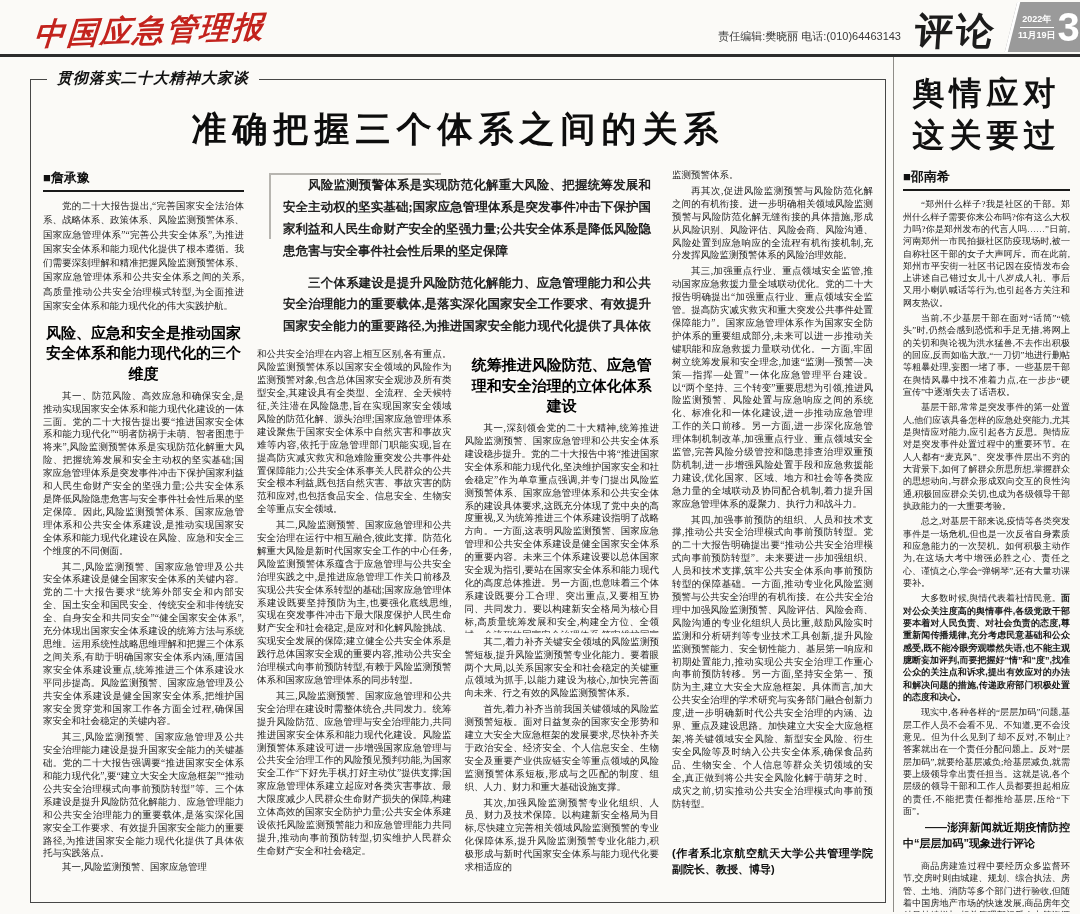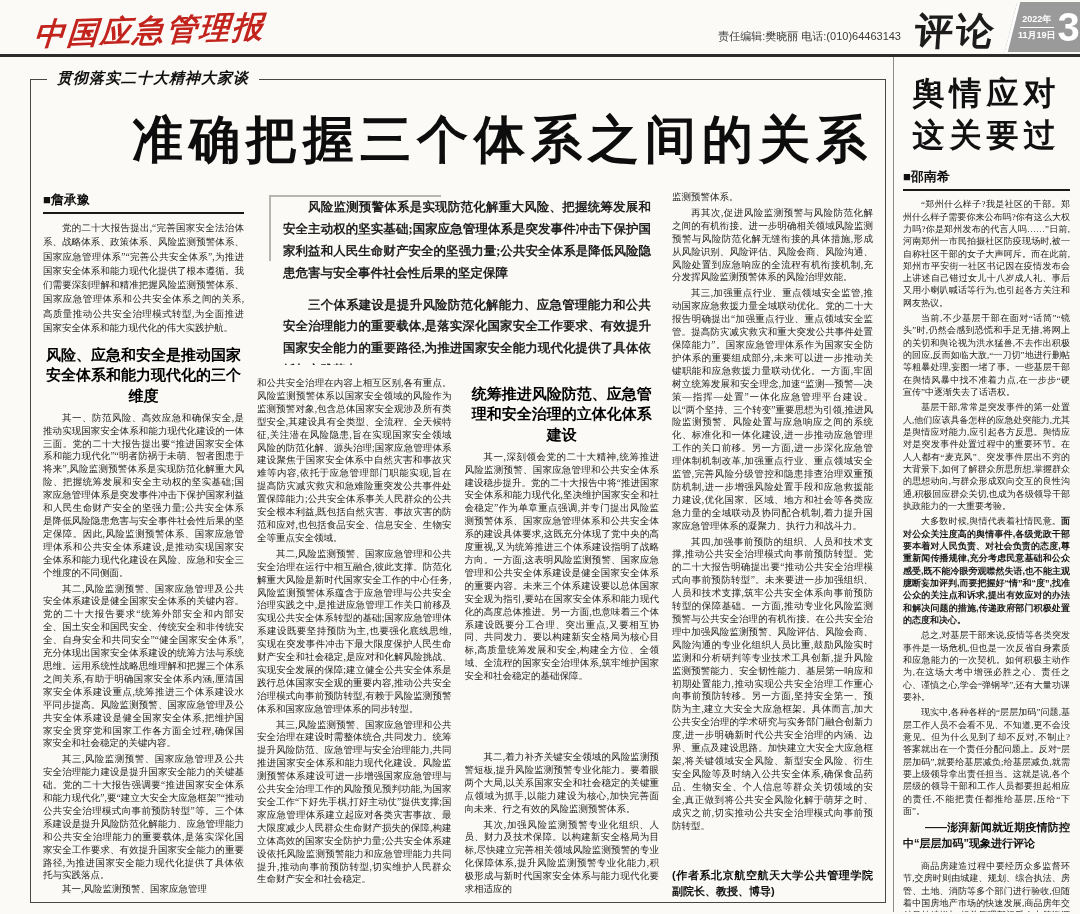--- a/index.html
+++ b/index.html
@@ -19,21 +19,21 @@
   .d-sep{display:block;width:34px;height:1px;background:#fff;margin:1px 0;}
   .pnum{font-size:40px;font-weight:bold;color:#fff;line-height:1;margin-left:2px;}
 
   .rule{height:3px;background:#2c2c2c;}
 
   
   .content{display:flex;height:855px;box-sizing:border-box;padding:0 8px 0 30px;}
   .main{width:856px;flex:0 0 856px;box-sizing:border-box;}
   .abox{position:relative;margin-top:22px;height:824px;border:1.5px solid #474747;box-sizing:border-box;padding:10px 12px 8px;background:#fbfaf7;}
   .kicker{position:absolute;top:-11px;left:16px;background:#fbfaf7;padding:0 10px;font-size:15px;font-weight:bold;font-style:italic;color:#111;letter-spacing:1px;}
-  h1{margin:16px 0 16px;text-align:right;font-size:51px;font-weight:900;letter-spacing:6px;color:#0d0d0d;font-family:"Liberation Sans","DejaVu Sans",sans-serif;}
+  h1{margin:16px 0 16px;text-align:center;font-size:35px;font-weight:900;letter-spacing:6px;color:#0d0d0d;font-family:"Liberation Sans","DejaVu Sans",sans-serif;}
   .abody{display:flex;gap:13px;height:708px;overflow:hidden;}
   .col{flex:1;min-width:0;display:flex;flex-direction:column;overflow:hidden;}
   .col>*{flex:0 0 auto;}
   .mid{flex:2;min-width:0;display:flex;flex-direction:column;overflow:hidden;}
   .midcols{display:flex;gap:13px;flex:1 1 auto;min-height:0;overflow:hidden;}
   .midcols .col{height:100%;}
 
   
   .p{font-family:"Liberation Serif","DejaVu Serif",serif;font-size:9.5px;line-height:1.36;color:#1c1c1c;text-align:justify;text-indent:2em;margin:0 0 3px;}
   .noind{text-indent:0;}
@@ -112,20 +112,21 @@
             <div class="midcols">
               <div class="col c2">
                 <p class="p noind">和公共安全治理在内容上相互区别,各有重点。风险监测预警体系以国家安全领域的风险作为监测预警对象,包含总体国家安全观涉及所有类型安全,其建设具有全类型、全流程、全天候特征,关注潜在风险隐患,旨在实现国家安全领域风险的防范化解、源头治理;国家应急管理体系建设聚焦于国家安全体系中自然灾害和事故灾难等内容,依托于应急管理部门职能实现,旨在提高防灾减灾救灾和急难险重突发公共事件处置保障能力;公共安全体系事关人民群众的公共安全根本利益,既包括自然灾害、事故灾害的防范和应对,也包括食品安全、信息安全、生物安全等重点安全领域。</p>
                 <p class="p">其二,风险监测预警、国家应急管理和公共安全治理在运行中相互融合,彼此支撑。防范化解重大风险是新时代国家安全工作的中心任务,风险监测预警体系蕴含于应急管理与公共安全治理实践之中,是推进应急管理工作关口前移及实现公共安全体系转型的基础;国家应急管理体系建设既要坚持预防为主,也要强化底线思维,实现在突发事件冲击下最大限度保护人民生命财产安全和社会稳定,是应对和化解风险挑战、实现安全发展的保障;建立健全公共安全体系是践行总体国家安全观的重要内容,推动公共安全治理模式向事前预防转型,有赖于风险监测预警体系和国家应急管理体系的同步转型。</p>
                 <p class="p clip">其三,风险监测预警、国家应急管理和公共安全治理在建设时需整体统合,共同发力。统筹提升风险防范、应急管理与安全治理能力,共同推进国家安全体系和能力现代化建设。风险监测预警体系建设可进一步增强国家应急管理与公共安全治理工作的风险预见预判功能,为国家安全工作“下好先手棋,打好主动仗”提供支撑;国家应急管理体系建立起应对各类灾害事故、最大限度减少人民群众生命财产损失的保障,构建立体高效的国家安全防护力量;公共安全体系建设依托风险监测预警能力和应急管理能力共同提升,推动向事前预防转型,切实维护人民群众生命财产安全和社会稳定。</p>
               </div>
               <div class="col c3">
                 <div class="subhead">统筹推进风险防范、应急管理和安全治理的立体化体系建设</div>
                 <p class="p clip">其一,深刻领会党的二十大精神,统筹推进风险监测预警、国家应急管理和公共安全体系建设稳步提升。党的二十大报告中将“推进国家安全体系和能力现代化,坚决维护国家安全和社会稳定”作为单章重点强调,并专门提出风险监测预警体系、国家应急管理体系和公共安全体系的建设具体要求,这既充分体现了党中央的高度重视,又为统筹推进三个体系建设指明了战略方向。一方面,这表明风险监测预警、国家应急管理和公共安全体系建设是健全国家安全体系的重要内容。未来三个体系建设要以总体国家安全观为指引,要站在国家安全体系和能力现代化的高度总体推进。另一方面,也意味着三个体系建设既要分工合理、突出重点,又要相互协同、共同发力。要以构建新安全格局为核心目标,高质量统筹发展和安全,构建全方位、全领域、全流程的国家安全治理体系,筑牢维护国家安全和社会稳定的基础保障。</p>
                 <p class="p">其二,着力补齐关键安全领域的风险监测预警短板,提升风险监测预警专业化能力。要着眼两个大局,以关系国家安全和社会稳定的关键重点领域为抓手,以能力建设为核心,加快完善面向未来、行之有效的风险监测预警体系。</p>
+                <p class="p">首先,着力补齐当前我国关键领域的风险监测预警短板。面对日益复杂的国家安全形势和建立大安全大应急框架的发展要求,尽快补齐关于政治安全、经济安全、个人信息安全、生物安全及重要产业供应链安全等重点领域的风险监测预警体系短板,形成与之匹配的制度、组织、人力、财力和重大基础设施支撑。</p>
                 <p class="p">其次,加强风险监测预警专业化组织、人员、财力及技术保障。以构建新安全格局为目标,尽快建立完善相关领域风险监测预警的专业化保障体系,提升风险监测预警专业化能力,积极形成与新时代国家安全体系与能力现代化要求相适应的</p>
               </div>
             </div>
           </div>
 
           <div class="col c4">
             <p class="p noind">监测预警体系。</p>
             <p class="p">再其次,促进风险监测预警与风险防范化解之间的有机衔接。进一步明确相关领域风险监测预警与风险防范化解无缝衔接的具体措施,形成从风险识别、风险评估、风险会商、风险沟通、风险处置到应急响应的全流程有机衔接机制,充分发挥风险监测预警体系的风险治理效能。</p>
             <p class="p">其三,加强重点行业、重点领域安全监管,推动国家应急救援力量全域联动优化。党的二十大报告明确提出“加强重点行业、重点领域安全监管。提高防灾减灾救灾和重大突发公共事件处置保障能力”。国家应急管理体系作为国家安全防护体系的重要组成部分,未来可以进一步推动关键职能和应急救援力量联动优化。一方面,牢固树立统筹发展和安全理念,加速“监测—预警—决策—指挥—处置”一体化应急管理平台建设。以“两个坚持、三个转变”重要思想为引领,推进风险监测预警、风险处置与应急响应之间的系统化、标准化和一体化建设,进一步推动应急管理工作的关口前移。另一方面,进一步深化应急管理体制机制改革,加强重点行业、重点领域安全监管,完善风险分级管控和隐患排查治理双重预防机制,进一步增强风险处置手段和应急救援能力建设,优化国家、区域、地方和社会等各类应急力量的全域联动及协同配合机制,着力提升国家应急管理体系的凝聚力、执行力和战斗力。</p>
             <p class="p clip">其四,加强事前预防的组织、人员和技术支撑,推动公共安全治理模式向事前预防转型。党的二十大报告明确提出要“推动公共安全治理模式向事前预防转型”。未来要进一步加强组织、人员和技术支撑,筑牢公共安全体系向事前预防转型的保障基础。一方面,推动专业化风险监测预警与公共安全治理的有机衔接。在公共安全治理中加强风险监测预警、风险评估、风险会商、风险沟通的专业化组织人员比重,鼓励风险实时监测和分析研判等专业技术工具创新,提升风险监测预警能力、安全韧性能力、基层第一响应和初期处置能力,推动实现公共安全治理工作重心向事前预防转移。另一方面,坚持安全第一、预防为主,建立大安全大应急框架。具体而言,加大公共安全治理的学术研究与实务部门融合创新力度,进一步明确新时代公共安全治理的内涵、边界、重点及建设思路。加快建立大安全大应急框架,将关键领域安全风险、新型安全风险、衍生安全风险等及时纳入公共安全体系,确保食品药品、生物安全、个人信息等群众关切领域的安全,真正做到将公共安全风险化解于萌芽之时、成灾之前,切实推动公共安全治理模式向事前预防转型。</p>
@@ -138,22 +139,22 @@
 
     <aside class="aside">
       <h2 class="optitle">
         <span>舆情应对</span>
         <span>这关要过</span>
       </h2>
       <div class="author">■邵南希</div>
       <p class="p sp">“郑州什么样子?我是社区的干部。郑州什么样子需要你来公布吗?你有这么大权力吗?你是郑州发布的代言人吗……”日前,河南郑州一市民拍摄社区防疫现场时,被一自称社区干部的女子大声呵斥。而在此前,郑州市平安街一社区书记因在疫情发布会上讲述自己错过女儿十八岁成人礼、事后又用小喇叭喊话等行为,也引起各方关注和网友热议。</p>
       <p class="p sp">当前,不少基层干部在面对“话筒”“镜头”时,仍然会感到恐慌和手足无措,将网上的关切和舆论视为洪水猛兽,不去作出积极的回应,反而如临大敌,“一刀切”地进行删帖等粗暴处理,妄图一堵了事。一些基层干部在舆情风暴中找不准着力点,在一步步“硬宣传”中逐渐失去了话语权。</p>
       <p class="p sp">基层干部,常常是突发事件的第一处置人,他们应该具备怎样的应急处突能力,尤其是舆情应对能力,应引起各方反思。舆情应对是突发事件处置过程中的重要环节。在人人都有“麦克风”、突发事件层出不穷的大背景下,如何了解群众所思所想,掌握群众的思想动向,与群众形成双向交互的良性沟通,积极回应群众关切,也成为各级领导干部执政能力的一大重要考验。</p>
+      <p class="p sp">总之,对基层干部来说,疫情等各类突发事件是一场危机,但也是一次反省自身素质和应急能力的一次契机。如何积极主动作为,在这场大考中增强必胜之心、责任之心、谨慎之心,学会“弹钢琴”,还有大量功课要补。</p>
       <p class="p sp"><span>大多数时候,舆情代表着社情民意。</span><span class="boldrun">面对公众关注度高的舆情事件,各级党政干部要本着对人民负责、对社会负责的态度,尊重新闻传播规律,充分考虑民意基础和公众感受,既不能冷眼旁观噤然失语,也不能主观臆断妄加评判,而要把握好“情”和“度”,找准公众的关注点和诉求,提出有效应对的办法和解决问题的措施,传递政府部门积极处置的态度和决心。</span></p>
-      <p class="p sp">总之,对基层干部来说,疫情等各类突发事件是一场危机,但也是一次反省自身素质和应急能力的一次契机。如何积极主动作为,在这场大考中增强必胜之心、责任之心、谨慎之心,学会“弹钢琴”,还有大量功课要补。</p>
 
       <p class="p sp">现实中,各种各样的“层层加码”问题,基层工作人员不会看不见、不知道,更不会没意见。但为什么见到了却不反对,不制止?答案就出在一个责任分配问题上。反对“层层加码”,就要给基层减负;给基层减负,就需要上级领导拿出责任担当。这就是说,各个层级的领导干部和工作人员都要担起相应的责任,不能把责任都推给基层,压给“下面”。</p>
       <p class="attr">——澎湃新闻就近期疫情防控中“层层加码”现象进行评论</p>
       <p class="p sp">商品房建造过程中要经历众多监督环节,交房时则由城建、规划、综合执法、房管、土地、消防等多个部门进行验收,但随着中国房地产市场的快速发展,商品房年交付量持续增加,相关管理部门受人力等资源限制,质量管理难度也在加大。业主通过自聘验房师,让交付新房隐藏的质量问题及时被发现,这不仅倒逼开发商、施工方源头上保障新房质量,也让业主能够免去后顾之忧,安心入住。</p>
 
     </aside>
 
   </div>
 </div>
 

